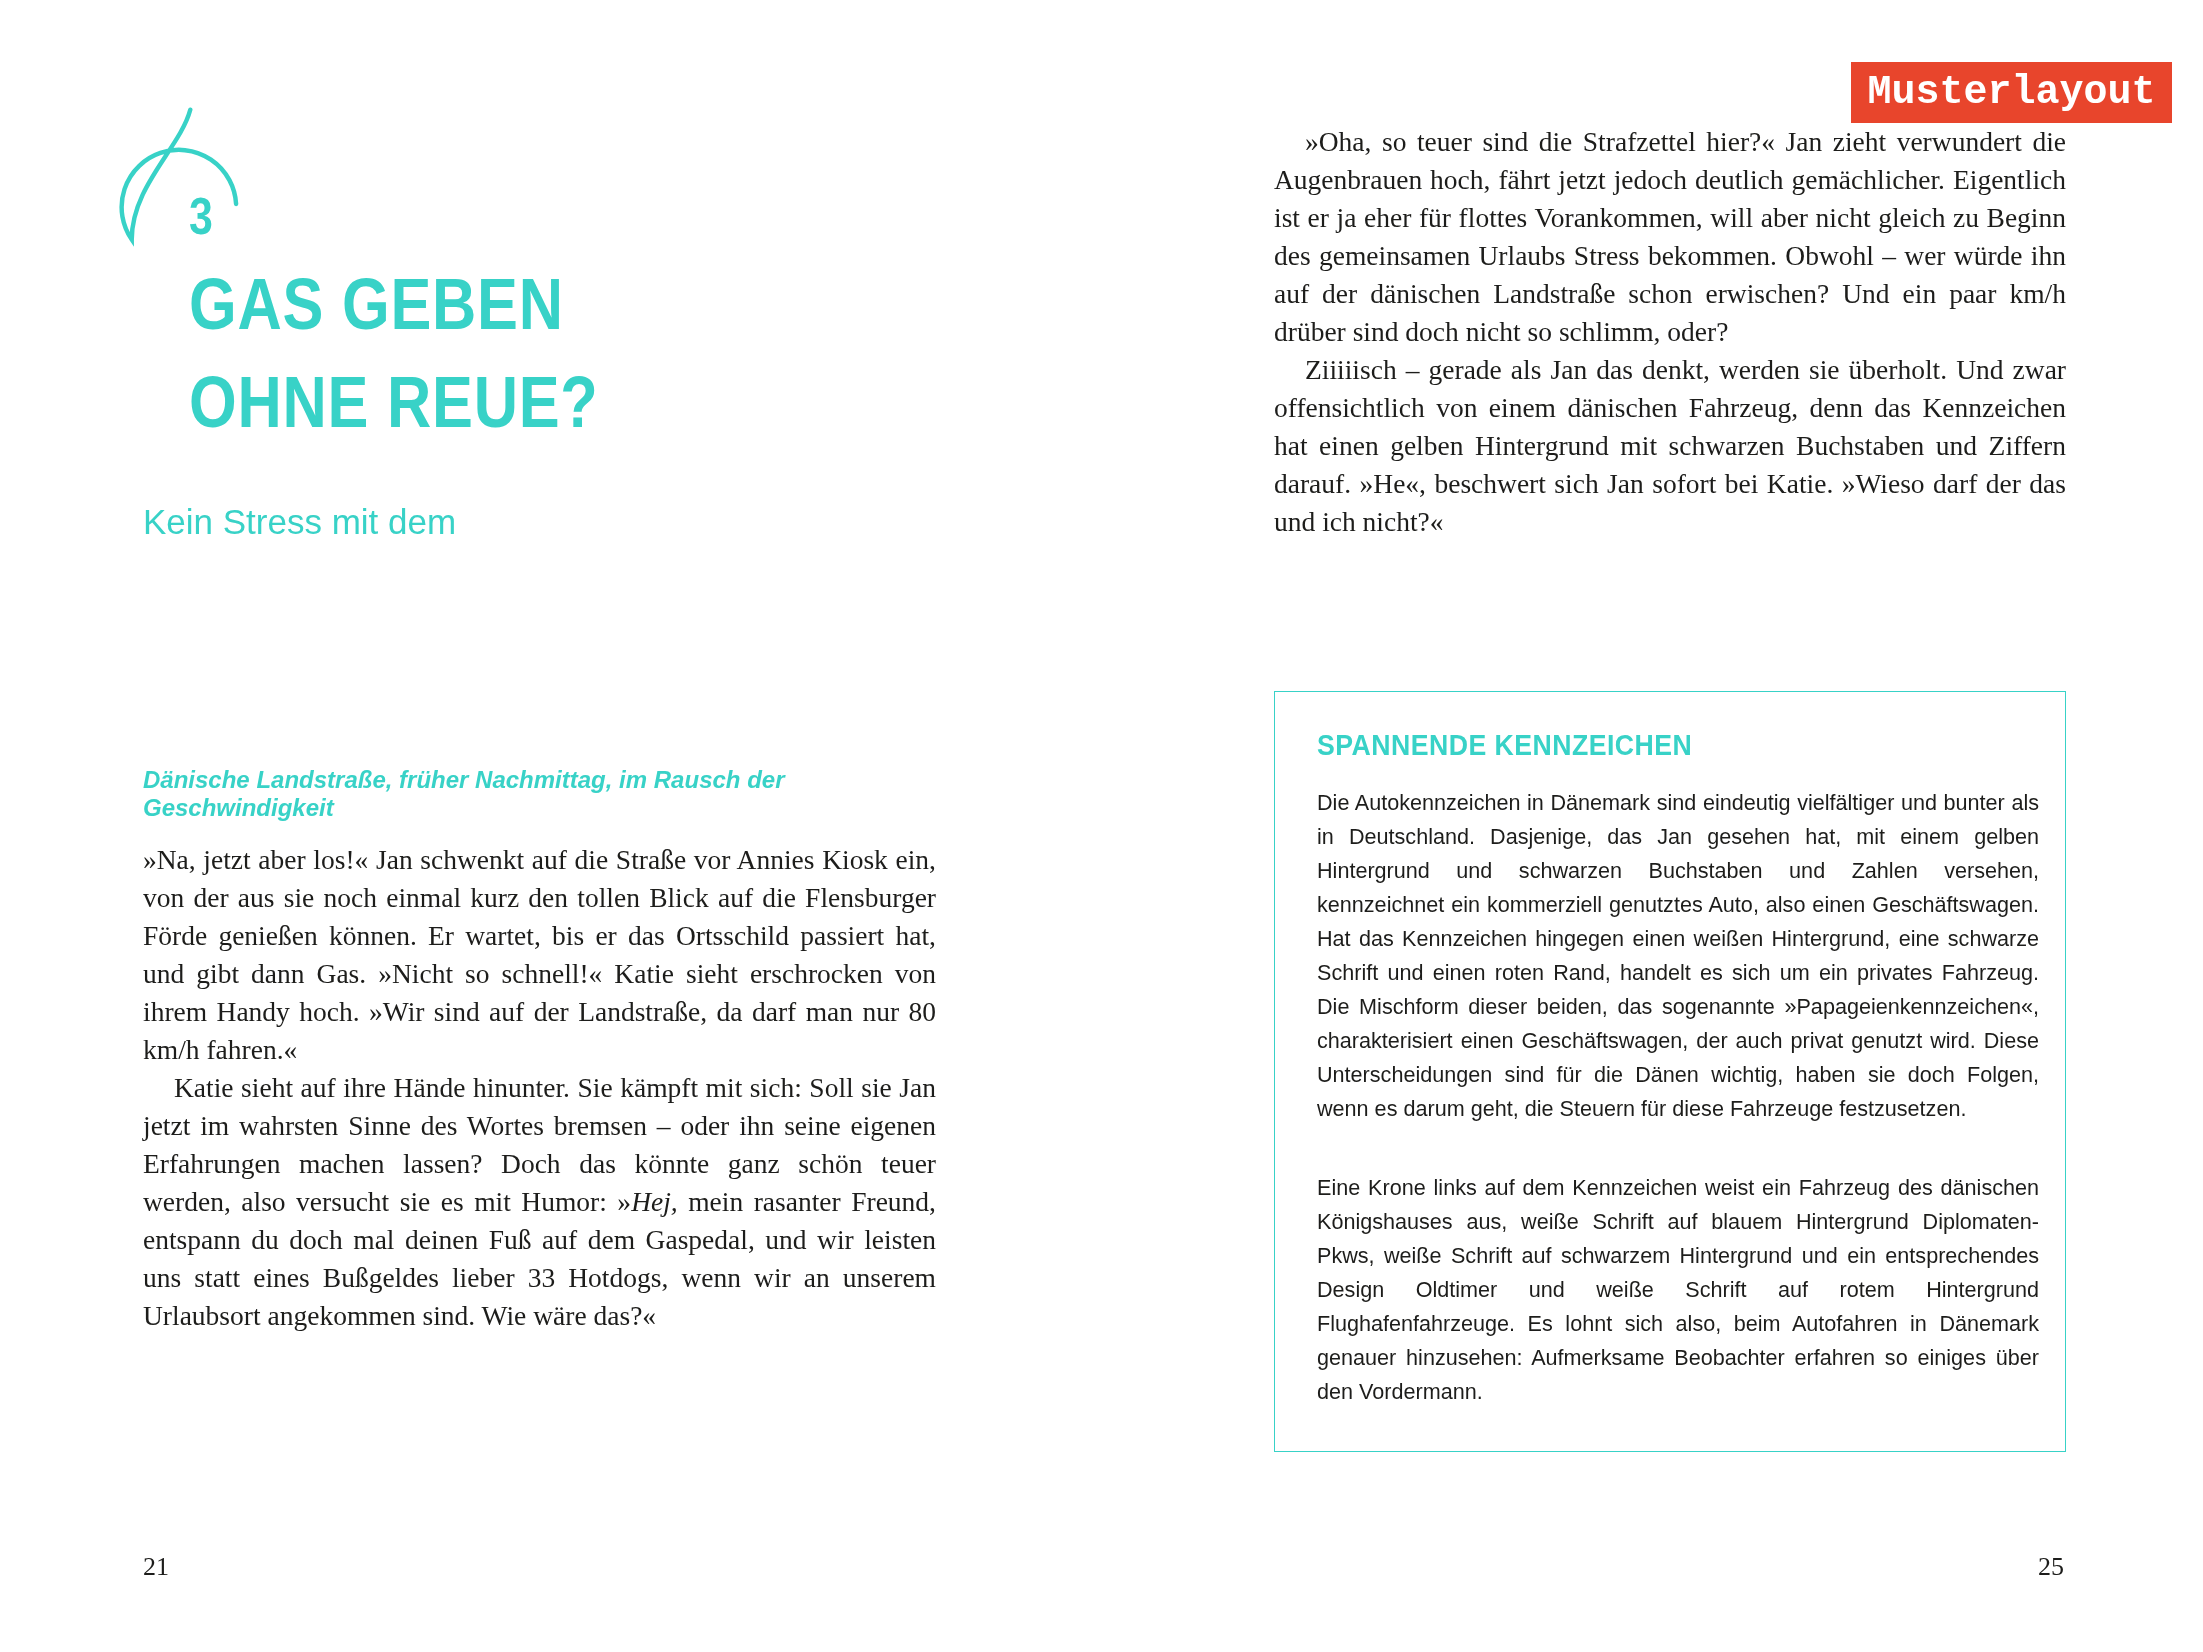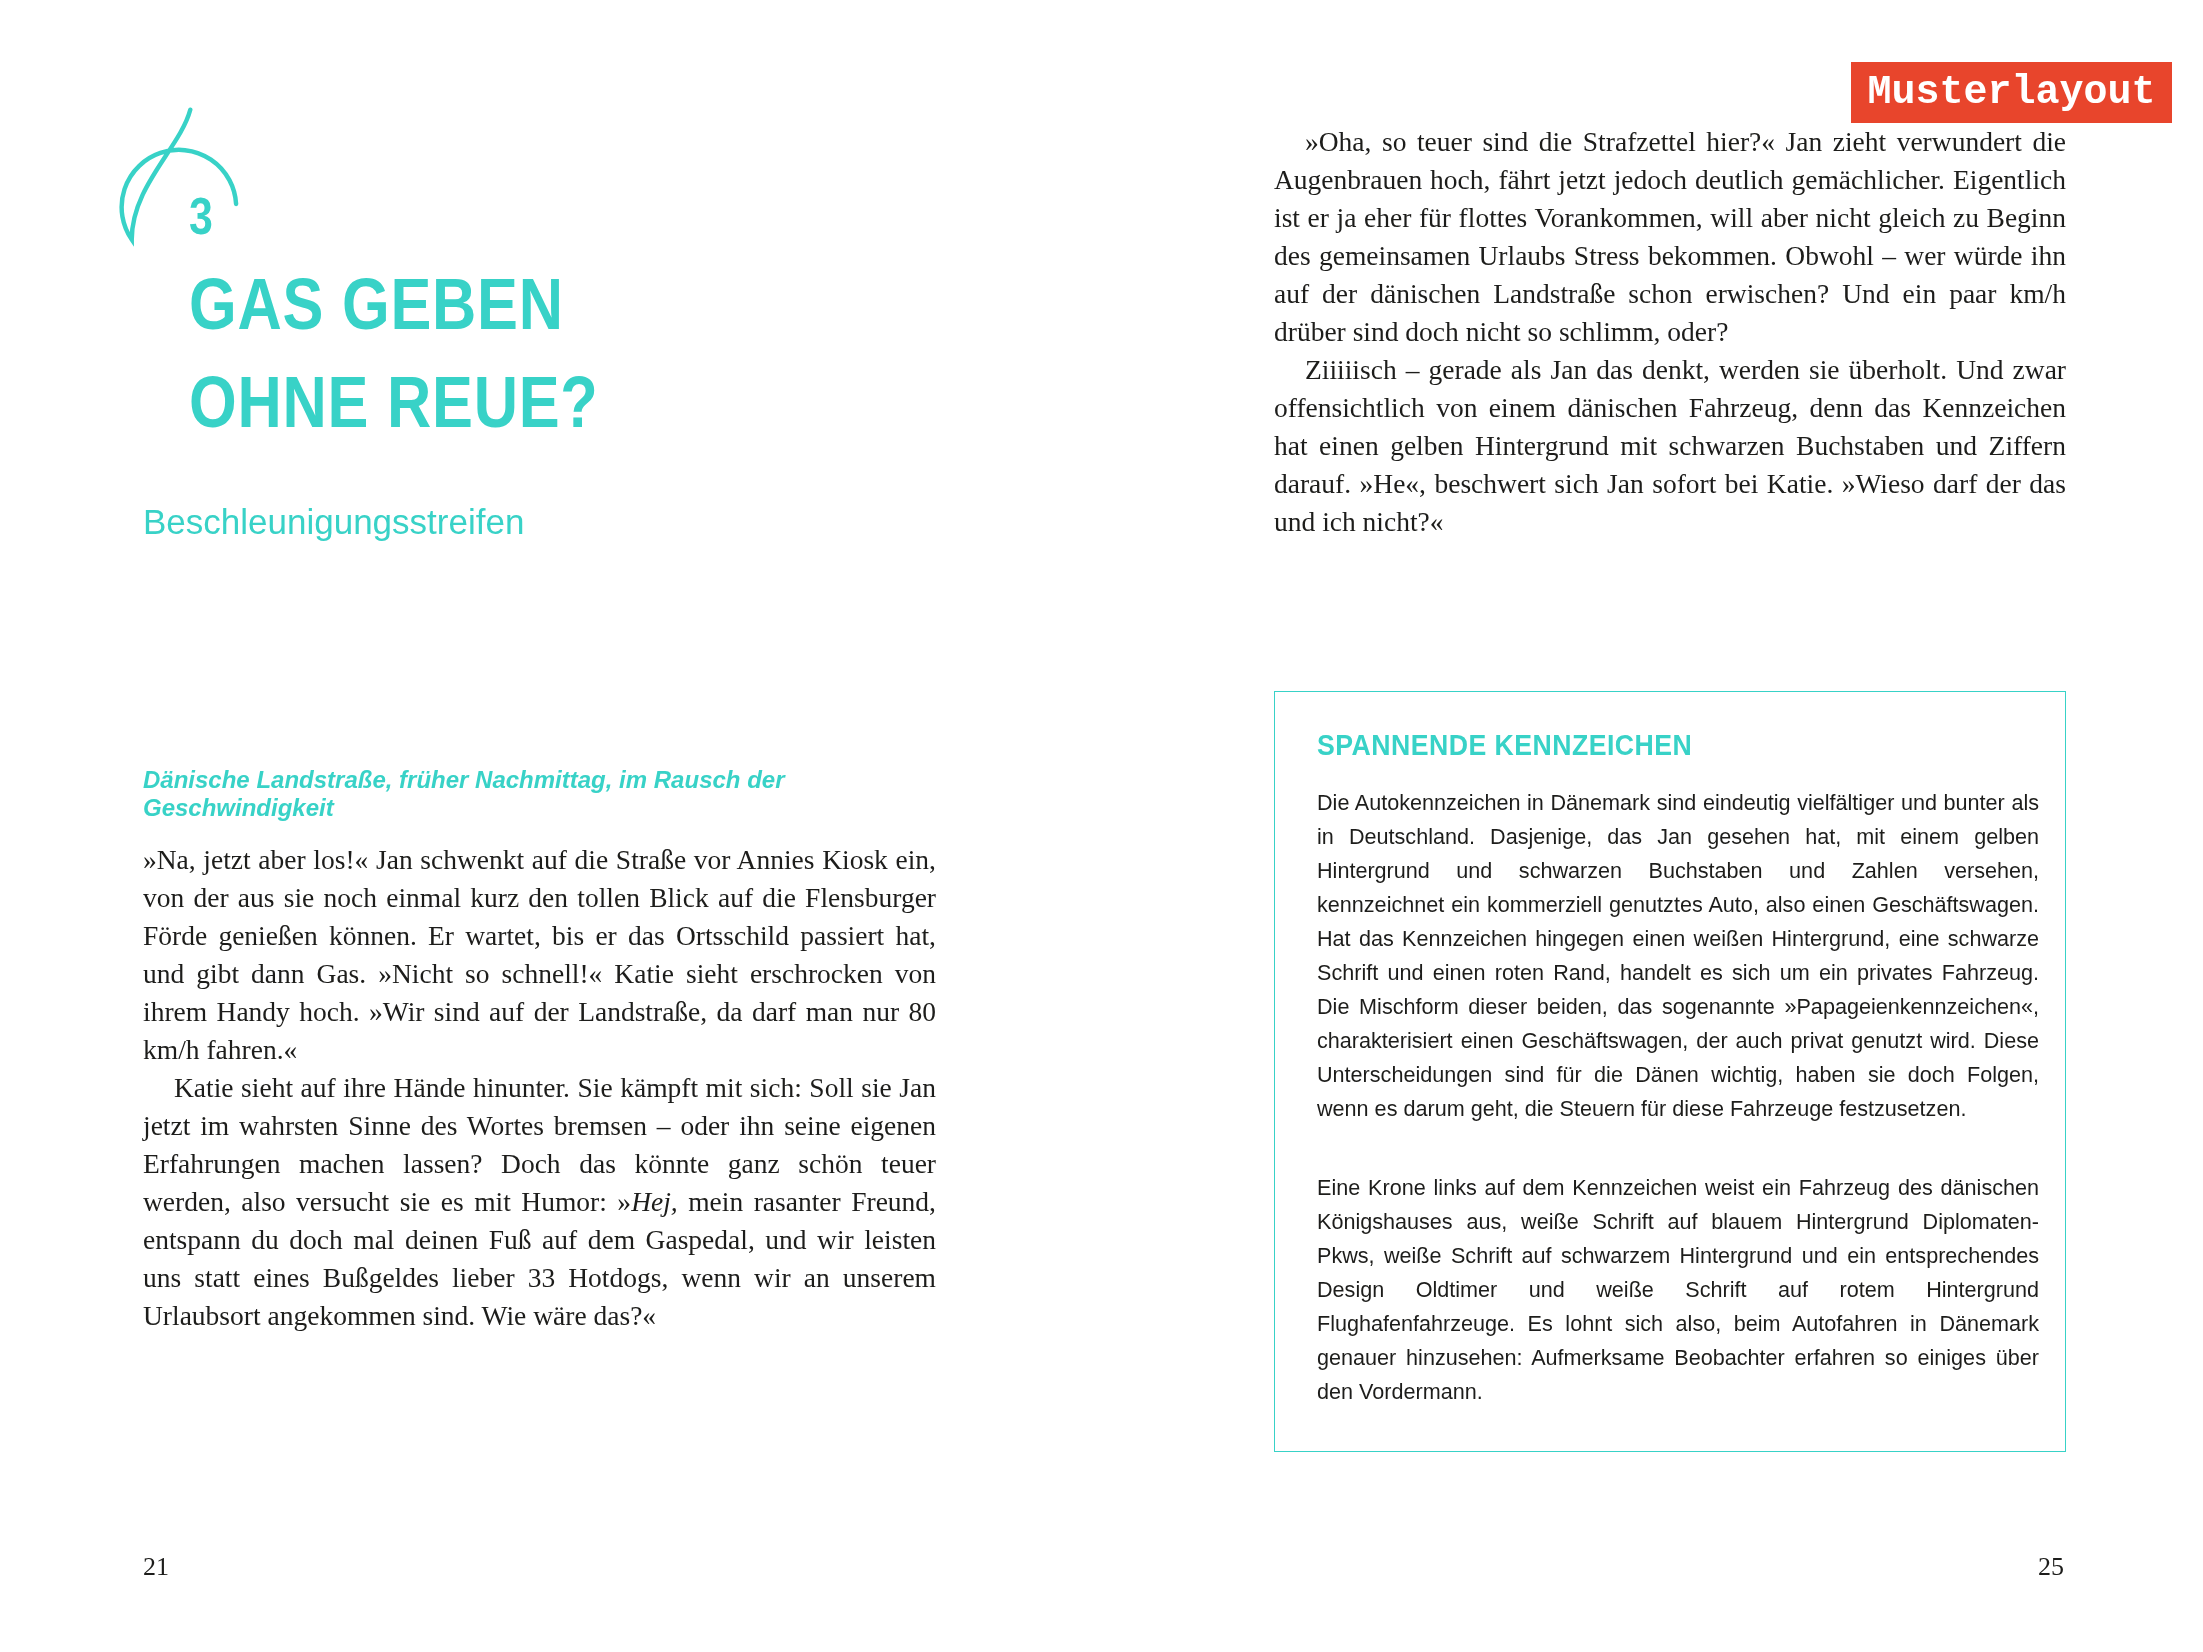--- a/index.html
+++ b/index.html
@@ -74,21 +74,21 @@
     </svg>
 
     <div class="chap-num cond">3</div>
 
     <div class="chap-title cond">
       <div>GAS GEBEN</div>
       <div>OHNE REUE?</div>
     </div>
 
     <div class="subtitle">
-      <div>Beschleunigungsstreifen</div>
+      <div>Kein Stress mit dem</div>
     </div>
 
     <div class="scene">Dänische Landstraße, früher Nachmittag, im Rausch der Geschwindigkeit</div>
 
     <div class="body-text body-left">
         <p class="para"><span>»Na, jetzt aber los!« Jan schwenkt auf die Straße vor Annies Kiosk ein, von der aus sie noch einmal kurz den tollen Blick auf die Flensburger Förde genießen können. Er wartet, bis er das Ortsschild passiert hat, und gibt dann Gas. »Nicht so schnell!« Katie sieht erschrocken von ihrem Handy hoch. »Wir sind auf der Landstraße, da darf man nur 80 km/h fahren.«</span></p>
         <p class="para indent"><span>Katie sieht auf ihre Hände hinunter. Sie kämpft mit sich: Soll sie Jan jetzt im wahrsten Sinne des Wortes bremsen – oder ihn seine eigenen Erfahrungen machen lassen? Doch das könnte ganz schön teuer werden, also versucht sie es mit Humor: »</span><span style="font-style: italic;">Hej,</span><span> mein rasanter Freund, entspann du doch mal deinen Fuß auf dem Gaspedal, und wir leisten uns statt eines Bußgeldes lieber 33 Hotdogs, wenn wir an unserem Urlaubsort angekommen sind. Wie wäre das?«</span></p>
       </div>
 
     <div class="pagenum pagenum-left">21</div>

